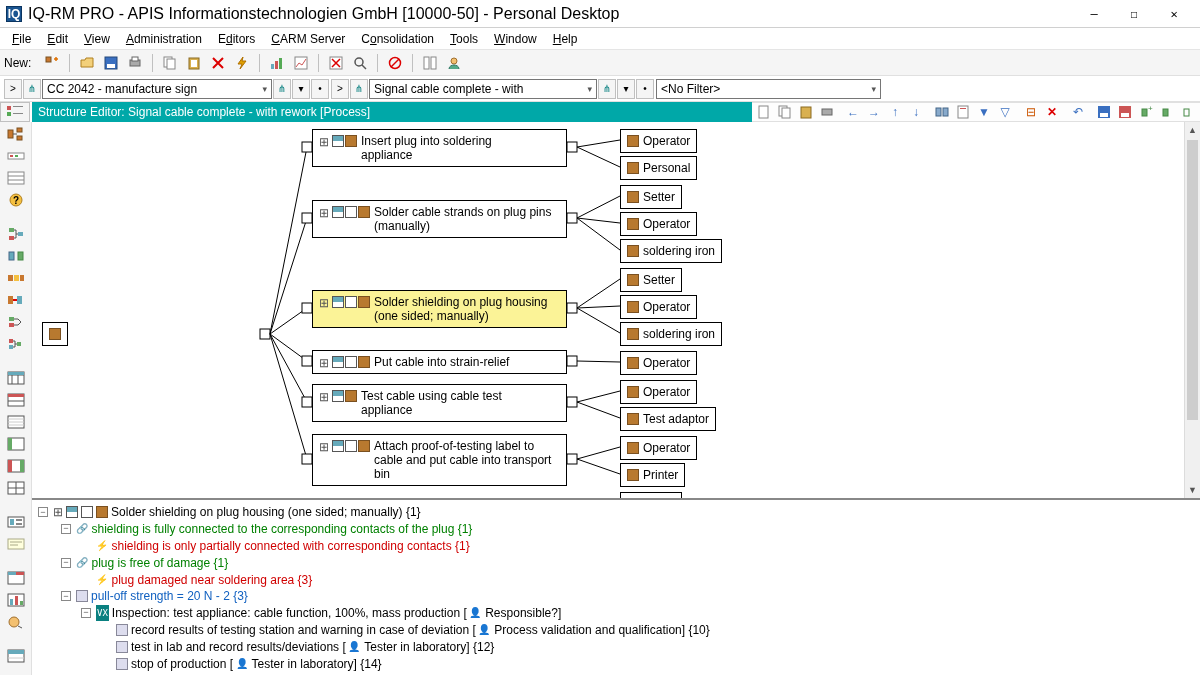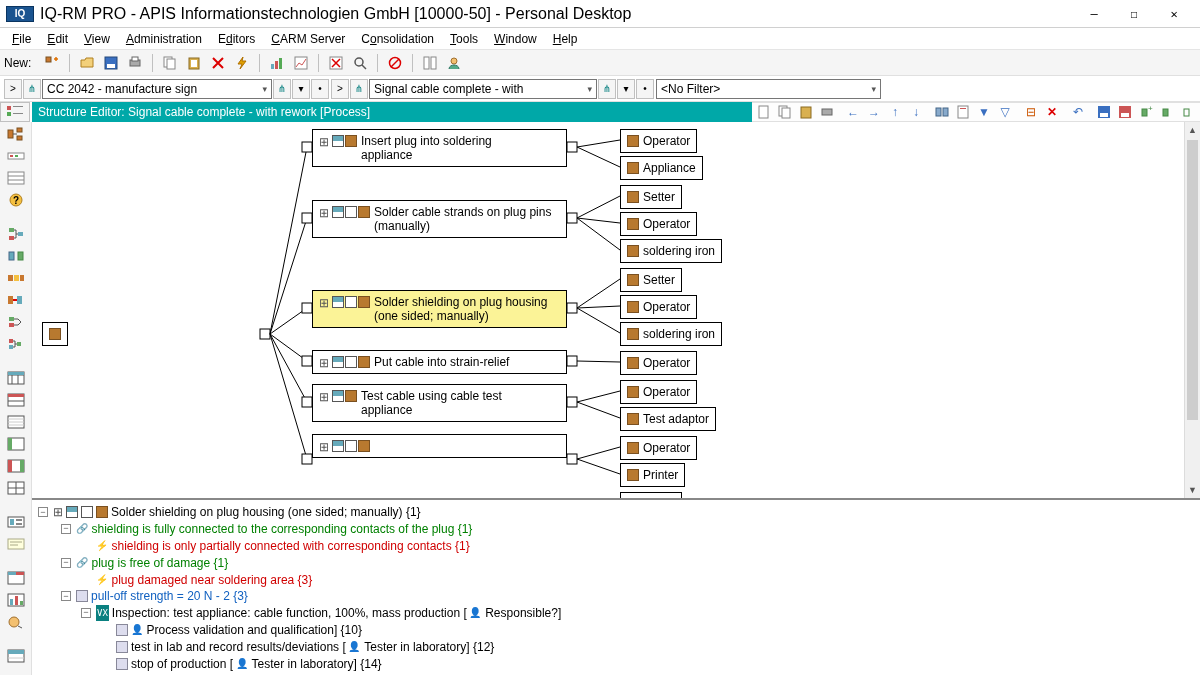--- a/index.html
+++ b/index.html
@@ -1,21 +1,21 @@
 <!DOCTYPE html>
 <html><head>
 <meta charset="utf-8">
 <style>
 * { box-sizing: border-box; margin: 0; padding: 0; }
 body { font-family: "Segoe UI", Tahoma, sans-serif; font-size: 12px; color: #000; background: #fff; width:1200px; height:675px; overflow:hidden; position:relative; }
 
 
 .titlebar { display:flex; align-items:center; justify-content:space-between; height:28px; background:#fff; border-bottom:1px solid #d0d0d0; padding:0 6px; }
 .titlebar .title-left { display:flex; align-items:center; gap:6px; }
-.titlebar .title-left .app-icon { width:28px; height:16px; background:#1a5490; color:#fff; font-size:10px; display:flex; align-items:center; justify-content:center; font-weight:bold; border:1px solid #0a3460; }
+.titlebar .title-left .app-icon { width:16px; height:16px; background:#1a5490; color:#fff; font-size:12px; display:flex; align-items:center; justify-content:center; font-weight:bold; border:1px solid #0a3460; }
 .titlebar .title-text { font-size:16px; }
 .winbtns { display:flex; }
 .winbtn { width:40px; height:26px; display:flex; align-items:center; justify-content:center; font-family:monospace; }
 
 
 .menubar { display:flex; align-items:center; height:22px; background:#fff; padding:0 4px; border-bottom:1px solid #e5e5e5; }
 .menuitem { padding:2px 8px; }
 .menuitem u { text-decoration:underline; }
 
 
@@ -548,21 +548,21 @@
         <div class="node" style="left: 588px; top: 7px;">
           <span class="pre-icons">
             <span class="ni ni-sq"></span>
           </span>
           <span class="txt">Operator</span>
         </div>
         <div class="node" style="left: 588px; top: 34px;">
           <span class="pre-icons">
             <span class="ni ni-sq"></span>
           </span>
-          <span class="txt">Appliance</span>
+          <span class="txt">Personal</span>
         </div>
         <div class="node" style="left: 280px; top: 78px; width: 255px;">
           <span class="pre-icons">
             <span class="ni" style="color:#555">⊞</span>
             <span class="ni ni-tbl"></span>
             <span class="ni ni-grid"></span>
             <span class="ni ni-sq"></span>
           </span>
           <span class="txt">Solder cable strands on plug pins (manually)</span>
         </div>
@@ -646,20 +646,21 @@
           </span>
           <span class="txt">Test adaptor</span>
         </div>
         <div class="node" style="left: 280px; top: 312px; width: 255px;">
           <span class="pre-icons">
             <span class="ni" style="color:#555">⊞</span>
             <span class="ni ni-tbl"></span>
             <span class="ni ni-grid"></span>
             <span class="ni ni-sq"></span>
           </span>
+          <span class="txt">Attach proof-of-testing label to cable and put cable into transport bin</span>
         </div>
         <div class="node" style="left: 588px; top: 314px;">
           <span class="pre-icons">
             <span class="ni ni-sq"></span>
           </span>
           <span class="txt">Operator</span>
         </div>
         <div class="node" style="left: 588px; top: 341px;">
           <span class="pre-icons">
             <span class="ni ni-sq"></span>
@@ -719,20 +720,21 @@
             <span class="expander">−</span>
             <span class="vx-ic">VX</span>
             <span>Inspection: test appliance: cable function, 100%, mass production [</span>
             <span class="pers-ic"></span>
             <span> Responsible?]</span>
           </div>
           <div class="tree-line ">
             <span class="indent" style="width:60px"></span>
             <span style="display:inline-block;width:12px"></span>
             <span class="doc-ic"></span>
+            <span>record results of testing station and warning in case of deviation  [</span>
             <span class="pers-ic"></span>
             <span> Process validation and qualification] {10}</span>
           </div>
           <div class="tree-line ">
             <span class="indent" style="width:60px"></span>
             <span style="display:inline-block;width:12px"></span>
             <span class="doc-ic"></span>
             <span>test in lab and record results/deviations [</span>
             <span class="pers-ic"></span>
             <span> Tester in laboratory] {12}</span>

